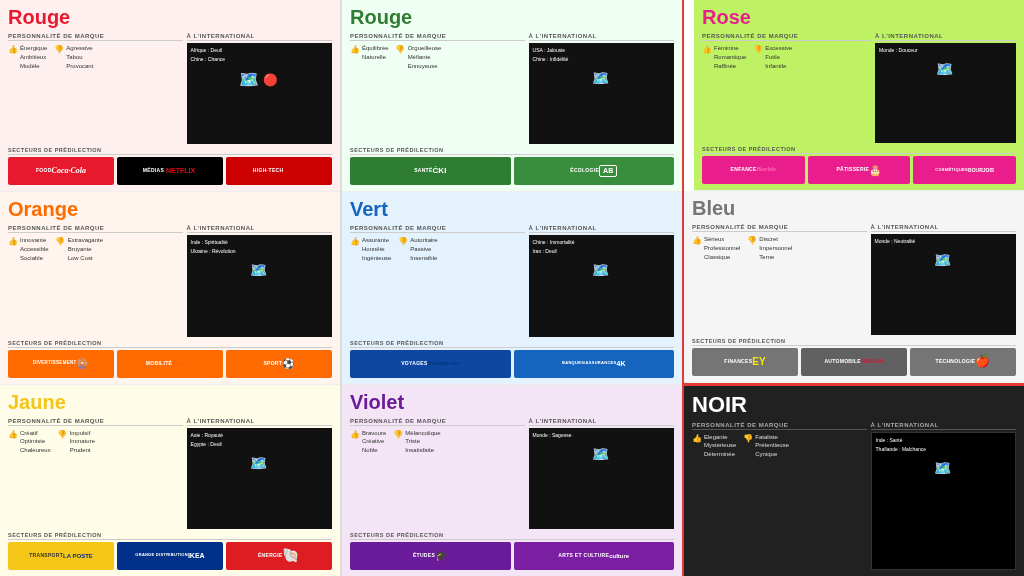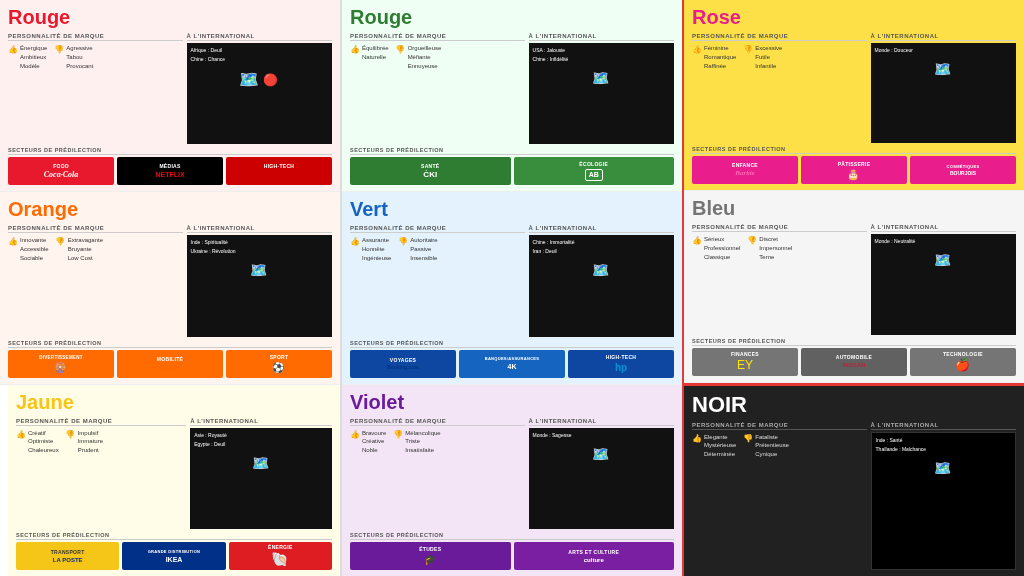--- a/index.html
+++ b/index.html
@@ -100,21 +100,20 @@
 
     .sectors-items {
       display: flex;
       gap: 3px;
     }
 
     .sector-card {
       flex: 1;
       padding: 2px 2px;
       display: flex;
-      flex-direction: column;
       align-items: center;
       justify-content: center;
       min-height: 28px;
     }
 
     .sector-name {
       font-size: 5px;
       font-weight: bold;
       text-transform: uppercase;
       letter-spacing: 0.3px;
@@ -138,21 +137,21 @@
     .rouge .sector-card.food { background: #e8192c; }
     .rouge .sector-card.media { background: #e50914; }
     .rouge .sector-card.hightech { background: #cc0000; }
 
     .orange-section { background: #fff5ee; }
     .orange-section .section-title { color: #ff6b00; }
     .orange-section .sector-card.divertissement { background: #ff6b00; }
     .orange-section .sector-card.mobilite { background: #ff6b00; }
     .orange-section .sector-card.sport { background: #ff6b00; }
 
-    .jaune { background: #fffde7; margin-left: 8px; }
+    .jaune { background: #fffde7; }
     .jaune .section-title { color: #f5c518; }
     .jaune .sector-card.transport { background: #f5c518; }
     .jaune .sector-card.grande { background: #003087; }
     .jaune .sector-card.energie { background: #dd1d21; }
 
     
     .col2 { border-right: 2px solid #e53935; }
 
     .vert { background: #f0fff4; }
     .vert .section-title { color: #2e7d32; }
@@ -166,21 +165,21 @@
     .bleu .sector-card.hightech-b { background: #0d47a1; }
 
     .violet { background: #f3e5f5; }
     .violet .section-title { color: #6a1b9a; }
     .violet .sector-card.etudes { background: #6a1b9a; }
     .violet .sector-card.arts { background: #7b1fa2; }
 
     
     .col3 {}
 
-    .rose { background: #fde047; }
+    .rose { background: #bef264; margin-left: 10px; }
     .rose .section-title { color: #e91e8c; }
     .rose .sector-card.enfance { background: #e91e8c; }
     .rose .sector-card.patisserie { background: #e91e8c; }
     .rose .sector-card.cosmetiques { background: #e91e8c; }
 
     .gris { background: #f5f5f5; }
     .gris .section-title { color: #757575; }
     .gris .sector-card.finances { background: #757575; }
     .gris .sector-card.automobile { background: #616161; }
     .gris .sector-card.technologie { background: #757575; }
@@ -223,21 +222,21 @@
 
     .logo-coca { font-family: serif; font-style: italic; font-size: 8px; color: #fff; }
     .logo-netflix { color: #e50914; font-size: 7px; font-weight: 900; background: #000; padding: 0 2px; }
     .logo-canon { color: #cc0000; font-size: 7px; font-weight: 900; }
     .logo-easyjet { color: #ff6600; font-size: 6px; font-weight: 900; }
     .logo-ikea { color: #fff; font-size: 7px; font-weight: 900; }
     .logo-shell { font-size: 14px; }
     .logo-booking { color: #003580; font-size: 5px; font-weight: 900; }
     .logo-hp { font-size: 10px; font-weight: 900; color: #0096d6; }
     .logo-barbie { font-family: serif; font-style: italic; font-size: 7px; color: #ff69b4; }
-    .logo-ey { font-size: 12px; font-weight: 400; color: #ffe600; text-align: right; }
+    .logo-ey { font-size: 10px; font-weight: 700; color: #ffe600; text-align: right; }
     .logo-nissan { font-size: 6px; color: #c41e3a; }
     .logo-apple { font-size: 12px; }
     .logo-chanel { font-size: 6px; font-weight: 900; letter-spacing: 1px; }
     .logo-sony { font-size: 8px; font-weight: 900; color: #fff; }
     .logo-columbia { font-size: 5px; color: #fff; text-align: center; }
 
     .sector-card { border-radius: 2px; }
   </style>
 </head>
 <body>
@@ -509,24 +508,20 @@
       <div class="sectors-label">SECTEURS DE PRÉDILECTION</div>
       <div class="sectors-items">
         <div class="sector-card voyages" style="background:#0d47a1;">
           <span class="sector-name">VOYAGES</span>
           <span class="sector-logo logo-booking">Booking.com</span>
         </div>
         <div class="sector-card banques" style="background:#1565c0;">
           <span class="sector-name" style="font-size:4px;">BANQUES/ASSURANCES</span>
           <span class="sector-logo" style="font-size:7px; color:#fff; font-weight:900;">4K</span>
         </div>
-        <div class="sector-card hightech-b" style="background:#0d47a1;">
-          <span class="sector-name">HIGH-TECH</span>
-          <span class="sector-logo logo-hp">hp</span>
-        </div>
       </div>
     </div>
   </div>
 
   <div class="color-section violet" style="border-bottom:none;">
     <div class="section-title">Violet</div>
     <div class="pers-int-row">
       <div class="pers-box">
         <div class="sub-label">PERSONNALITÉ DE MARQUE</div>
         <div class="personality-tags" style="margin-top:2px;">

